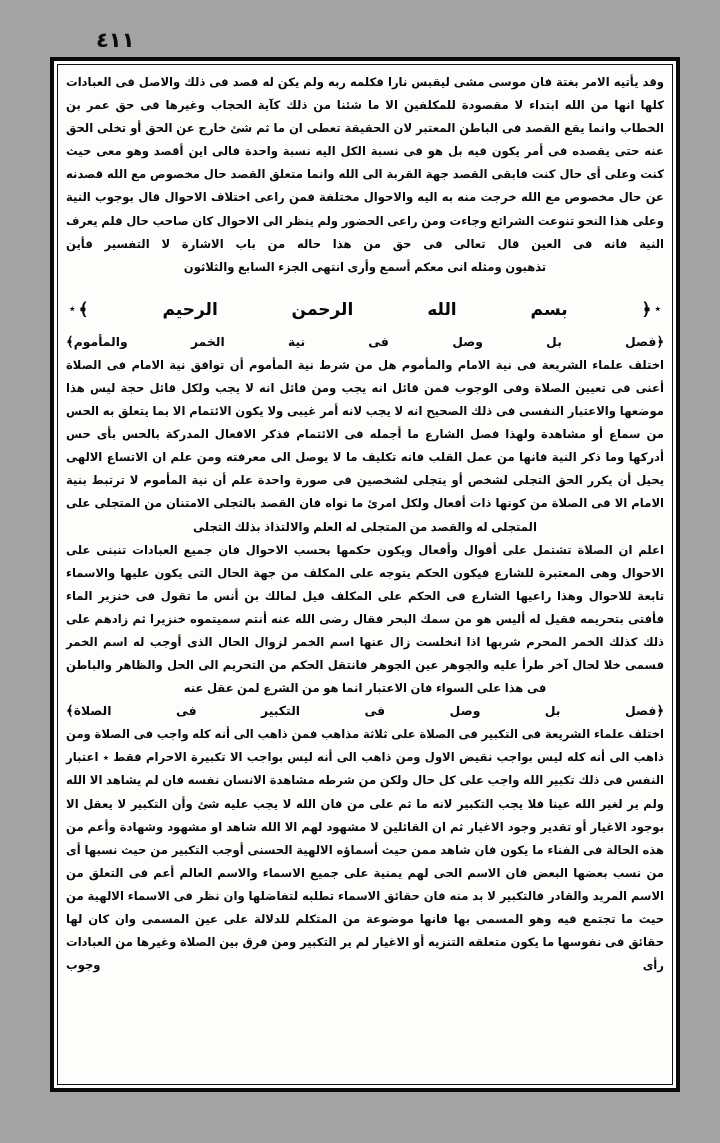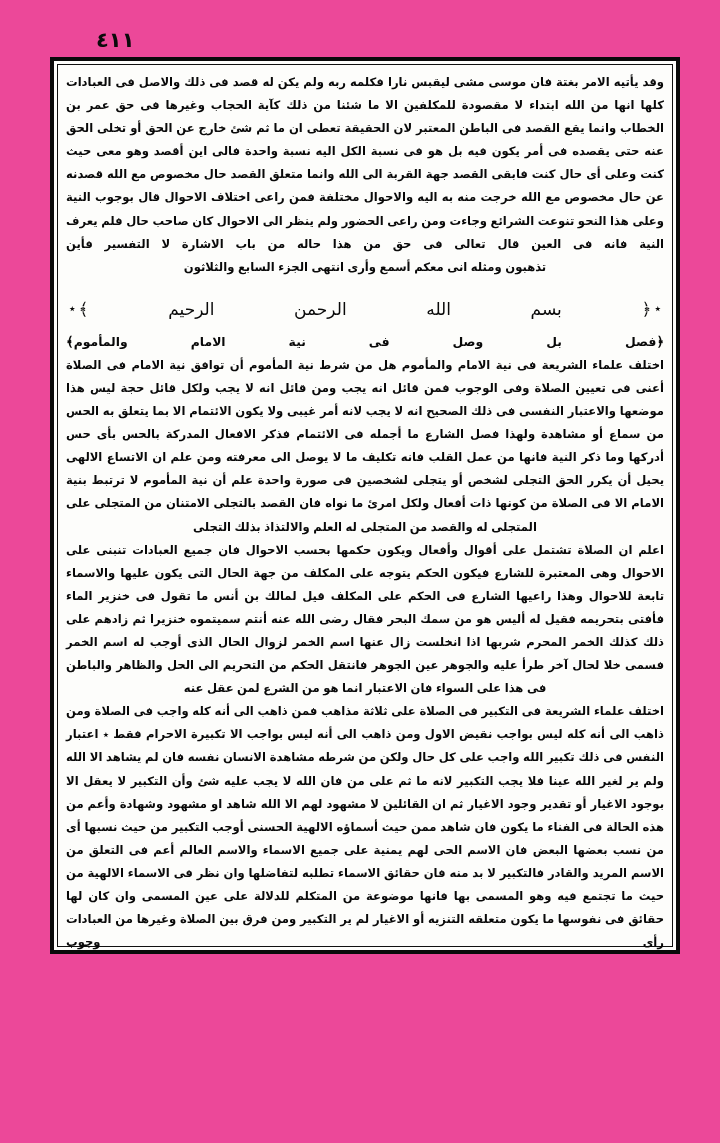--- a/index.html
+++ b/index.html
@@ -12,21 +12,21 @@
     width: 720px;
     height: 1143px;
     position: relative;
     font-family: "DejaVu Sans", sans-serif;
     overflow: hidden;
   }
 
   .page {
     position: absolute;
     inset: 0;
-    background: #ec4899;
+    background: #a3a3a3;
   }
 
   
   .folio {
     position: absolute;
     top: 30px;
     left: 96px;
     font-family: "DejaVu Sans", sans-serif;
     font-size: 21px;
     font-weight: 700;
@@ -35,21 +35,21 @@
     line-height: 1;
     direction: rtl;
   }
 
   
   .frame-outer {
     position: absolute;
     top: 57px;
     left: 50px;
     width: 630px;
-    height: 897px;
+    height: 1035px;
     border: 4px solid #0a0a0a;
     box-sizing: border-box;
     background: #fdfdfb;
   }
   .frame-inner {
     position: absolute;
     inset: 3px;
     border: 1px solid #101010;
     box-sizing: border-box;
   }
@@ -88,21 +88,21 @@
   p.para.tail {
     text-align: right;
     text-align-last: center;
     margin-top: 0;
   }
 
   .basmala {
     text-align: center;
     font-size: 17px;
     line-height: 40px;
-    font-weight: 400;
+    font-weight: 700;
     margin: 9px 0 2px 0;
     letter-spacing: 1px;
     white-space: nowrap;
   }
   .basmala .orn {
     font-size: 12px;
     vertical-align: 3px;
     padding: 0 3px;
   }
 
@@ -136,26 +136,29 @@
 
       <p class="para tail">تذهبون ومثله انى معكم أسمع وأرى   انتهى الجزء السابع والثلاثون</p>
 
       <div class="basmala">
         <span class="orn">٭</span><span>﴿</span>
         <span>بسم الله الرحمن الرحيم</span>
         <span>﴾</span><span class="orn">٭</span>
       </div>
 
       <div class="section-heading">
-        <span class="brk">﴿</span><span>فصل بل وصل فى نية الامام والمأموم</span><span class="brk">﴾</span>
+        <span class="brk">﴿</span><span>فصل بل وصل فى نية الخمر والمأموم</span><span class="brk">﴾</span>
       </div>
 
       <p class="para close-last">اختلف علماء الشريعة فى نية الامام والمأموم هل من شرط نية المأموم أن توافق نية الامام فى الصلاة أعنى فى تعيين الصلاة وفى الوجوب فمن قائل انه يجب  ومن قائل انه لا يجب ولكل قائل حجة ليس هذا موضعها والاعتبار النفسى فى ذلك الصحيح انه لا يجب لانه أمر غيبى ولا يكون الائتمام الا بما يتعلق به الحس من سماع أو مشاهدة ولهذا فصل الشارع ما أجمله فى الائتمام فذكر الافعال المدركة بالحس بأى حس أدركها وما ذكر النية فانها من عمل القلب فانه تكليف ما لا يوصل الى معرفته ومن علم ان الاتساع الالهى يحيل أن يكرر الحق التجلى لشخص أو يتجلى لشخصين فى صورة واحدة علم أن نية المأموم لا ترتبط بنية الامام الا فى الصلاة من كونها ذات أفعال ولكل امرئ ما نواه فان القصد بالتجلى الامتنان من المتجلى على المتجلى له والقصد من المتجلى له العلم والالتذاذ بذلك التجلى</p>
 
 
       <p class="para close-last">اعلم ان الصلاة تشتمل على أقوال وأفعال ويكون حكمها بحسب الاحوال فان جميع العبادات تنبنى على الاحوال وهى المعتبرة للشارع فيكون الحكم يتوجه على المكلف من جهة الحال التى يكون عليها والاسماء تابعة للاحوال وهذا راعيها الشارع فى الحكم على المكلف قيل لمالك بن أنس ما تقول فى خنزير الماء فأفتى بتحريمه فقيل له أليس هو من سمك البحر فقال رضى الله عنه أنتم سميتموه خنزيرا ثم زادهم على ذلك  كذلك الخمر المحرم شربها اذا انخلست زال عنها اسم الخمر لزوال الحال الذى أوجب له اسم الخمر فسمى خلا لحال آخر طرأ عليه والجوهر عين الجوهر فانتقل الحكم من التحريم الى الحل والظاهر والباطن فى هذا على السواء فان الاعتبار انما هو من الشرع لمن عقل عنه</p>
 
+      <div class="section-heading">
+        <span class="brk">﴿</span><span>فصل بل وصل فى التكبير فى الصلاة</span><span class="brk">﴾</span>
+      </div>
 
       <p class="para">اختلف علماء الشريعة فى التكبير فى الصلاة على ثلاثة مذاهب فمن ذاهب الى أنه كله واجب فى الصلاة ومن ذاهب الى أنه كله ليس بواجب نقيض الاول ومن ذاهب الى أنه ليس بواجب الا تكبيرة الاحرام فقط ٭ اعتبار النفس فى ذلك تكبير الله واجب على كل حال ولكن من شرطه مشاهدة الانسان نفسه فان لم يشاهد الا الله ولم ير لغير الله عينا فلا يجب التكبير لانه ما ثم على من فان الله لا يجب عليه شئ وأن التكبير لا يعقل الا بوجود الاغيار أو تقدير وجود الاغيار ثم ان القائلين لا مشهود لهم الا الله شاهد او مشهود وشهادة وأعم من هذه الحالة فى الفناء ما يكون فان شاهد ممن حيث أسماؤه الالهية الحسنى أوجب التكبير من حيث نسبها أى من نسب بعضها البعض فان الاسم الحى لهم يمنية على جميع الاسماء والاسم العالم أعم فى التعلق من الاسم المريد والقادر فالتكبير لا بد منه  فان حقائق الاسماء تطلبه لتفاضلها وان نظر فى الاسماء الالهية من حيث ما تجتمع فيه وهو المسمى بها فانها موضوعة من المتكلم للدلالة على عين المسمى وان كان لها حقائق فى نفوسها ما يكون متعلقه التنزيه أو الاغيار لم ير التكبير ومن فرق بين الصلاة وغيرها من العبادات رأى وجوب</p>
 
     </div>
   </div>
 </div>
 
 </body></html>

